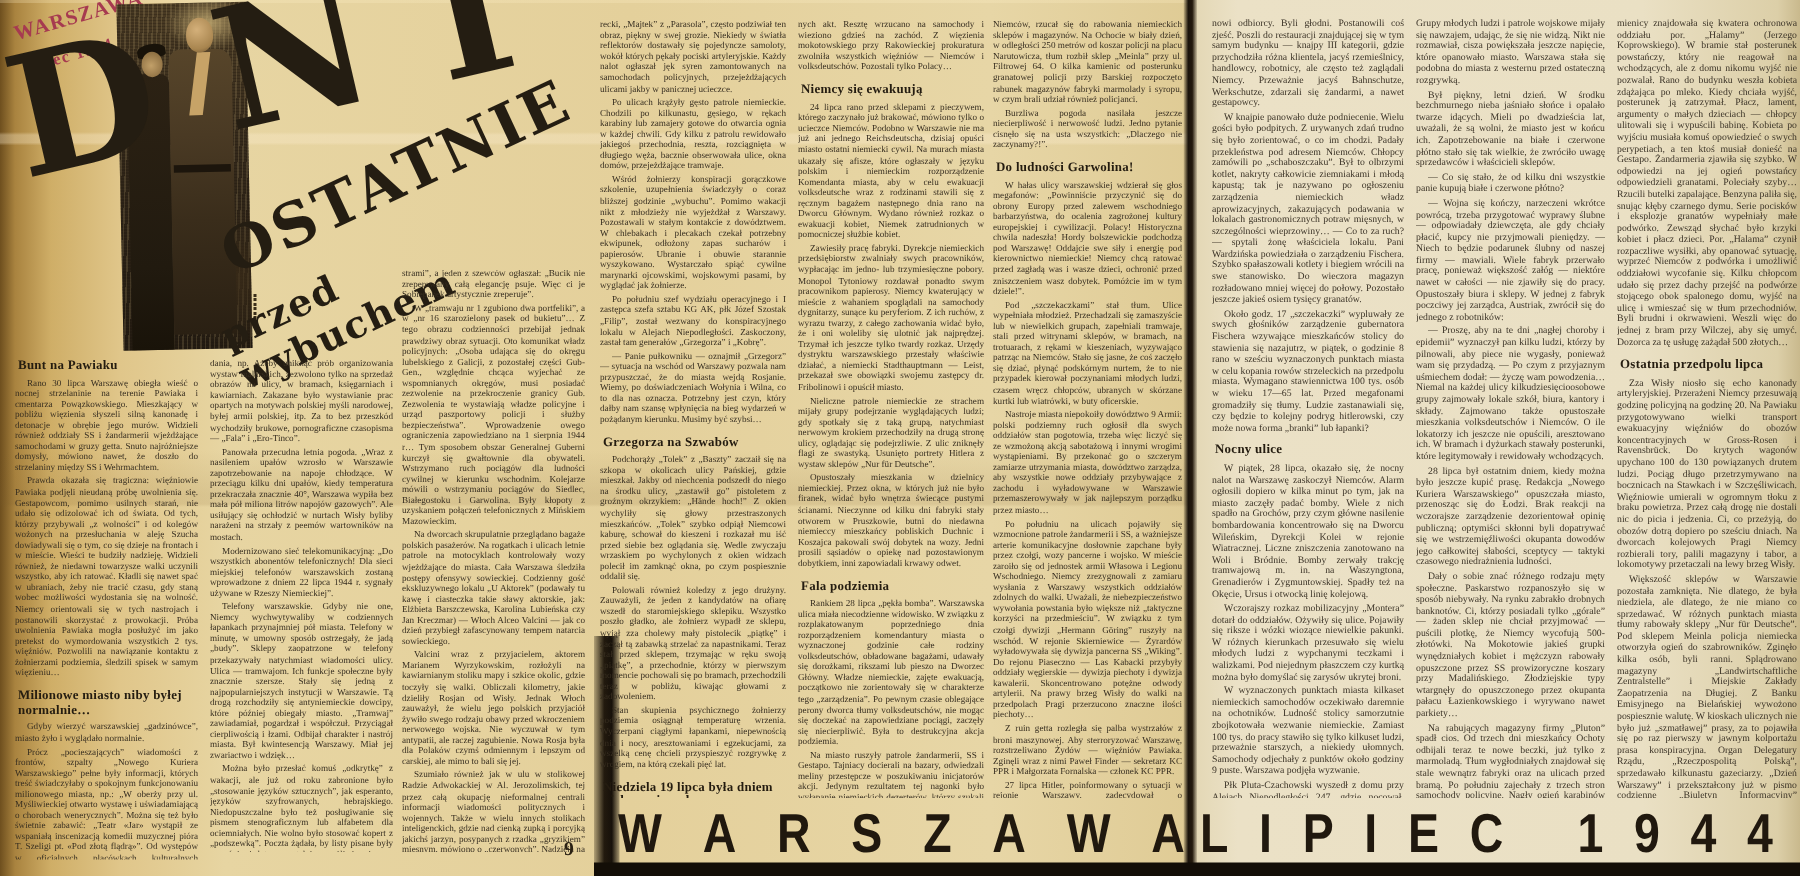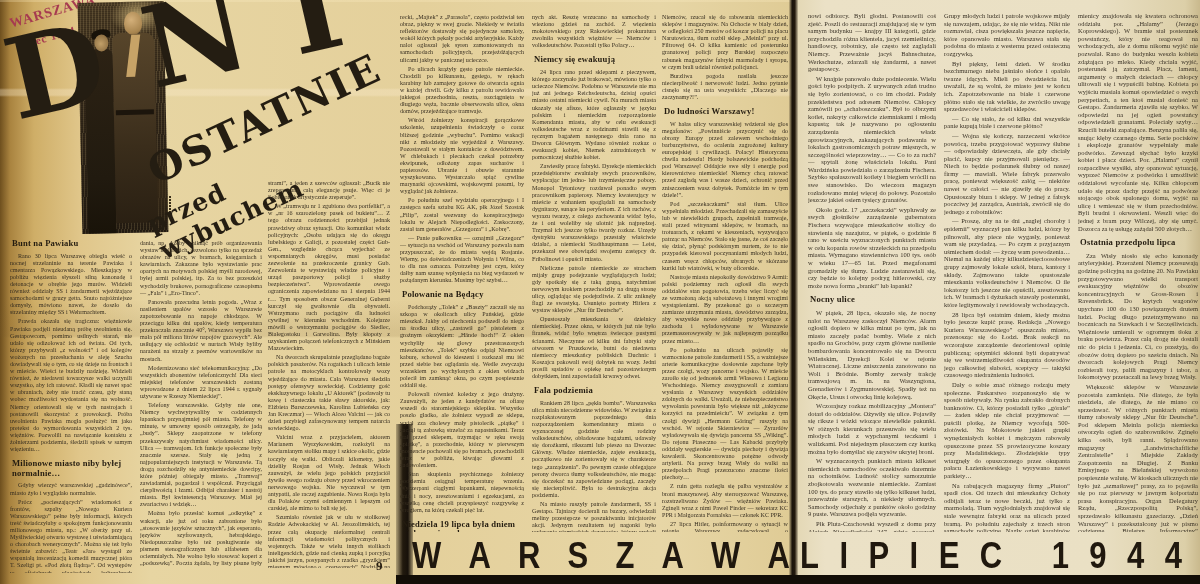--- a/index.html
+++ b/index.html
@@ -132,42 +132,42 @@
       <p>Na dworcach skrupulatnie przeglądano bagaże polskich pasażerów. Na rogatkach i ulicach letnie patrole na motocyklach kontrolowały wozy wjeżdżające do miasta. Cała Warszawa śledziła postępy ofensywy sowieckiej. Codzienny gość ekskluzywnego lokalu „U Aktorek” (podawały tu kawę i ciasteczka takie sławy aktorskie, jak: Elżbieta Barszczewska, Karolina Lubieńska czy Jan Kreczmar) — Włoch Alceo Valcini — jak co dzień przybiegł zafascynowany tempem natarcia sowieckiego.</p>
       <p>Valcini wraz z przyjacielem, aktorem Marianem Wyrzykowskim, rozłożyli na kawiarnianym stoliku mapy i szkice okolic, gdzie toczyły się walki. Obliczali kilometry, jakie dzieliły Rosjan od Wisły. Jednak Włoch zauważył, że wielu jego polskich przyjaciół żywiło swego rodzaju obawy przed wkroczeniem nerwowego wojska. Nie wyczuwał w tym antypatii, ale raczej zagubienie. Nowa Rosja była dla Polaków czymś odmiennym i lepszym od carskiej, ale mimo to bali się jej.</p>
       <p>Szumiało również jak w ulu w stolikowej Radzie Adwokackiej w Al. Jerozolimskich, tej przez całą okupację nieformalnej centrali informacji wiadomości politycznych i wojennych. Także w wielu innych stolikach inteligenckich, gdzie nad cienką zupką i porcyjką jakichś jarzyn, posypanych z rzadka „gryzikiem” mięsnym, mówiono o „czerwonych”. Nadzieja na ich przyjście łączyła ludzi, których niedawno odgrodziły bariery przekonań politycznych czy np. spory literackie. Identyczne nastroje panowały w sklepach, bramach i śmierdzących zsypiskami uliczkach Woli czy Pragi; w zwariowanych parterowych domkach, mieszczących pralnie, fryzjera, wytwórnię wód, parę sklepików spożywczych i obskurny bar…</p>
     </div>
   <div class="col c4">
       <p class="nofirst">recki, „Majtek” z „Parasola”, często podziwiał ten obraz, piękny w swej grozie. Niekiedy w światła reflektorów dostawały się pojedyncze samoloty, wokół których pękały pociski artyleryjskie. Każdy nalot ogłaszał jęk syren zamontowanych na samochodach policyjnych, przejeżdżających ulicami jakby w panicznej ucieczce.</p>
       <p>Po ulicach krążyły gęsto patrole niemieckie. Chodzili po kilkunastu, gęsiego, w rękach karabiny lub zamajery gotowe do otwarcia ognia w każdej chwili. Gdy kilku z patrolu rewidowało jakiegoś przechodnia, reszta, rozciągnięta w długiego węża, bacznie obserwowała ulice, okna domów, przejeżdżające tramwaje.</p>
       <p>Wśród żołnierzy konspiracji gorączkowe szkolenie, uzupełnienia świadczyły o coraz bliższej godzinie „wybuchu”. Pomimo wakacji nikt z młodzieży nie wyjeżdżał z Warszawy. Pozostawali w stałym kontakcie z dowództwem. W chlebakach i plecakach czekał potrzebny ekwipunek, odłożony zapas sucharów i papierosów. Ubranie i obuwie starannie wyszykowano. Wystarczało spiąć cywilne marynarki ojcowskimi, wojskowymi pasami, by wyglądać jak żołnierze.</p>
       <p>Po południu szef wydziału operacyjnego i I zastępca szefa sztabu KG AK, płk Józef Szostak „Filip”, został wezwany do konspiracyjnego lokalu w Alejach Niepodległości. Zaskoczony, zastał tam generałów „Grzegorza” i „Kobrę”.</p>
       <p>— Panie pułkowniku — oznajmił „Grzegorz” — sytuacja na wschód od Warszawy pozwala nam przypuszczać, że do miasta wejdą Rosjanie. Wiemy, po doświadczeniach Wołynia i Wilna, co to dla nas oznacza. Potrzebny jest czyn, który dałby nam szansę wpłynięcia na bieg wydarzeń w pożądanym kierunku. Musimy być szybsi…</p>
-      <h4>Polowanie na Będący</h4>
+      <h4>Grzegorza na Szwabów</h4>
       <p>Podchorąży „Tolek” z „Baszty” zaczaił się na szkopa w okolicach ulicy Pańskiej, gdzie mieszkał. Jakby od niechcenia podszedł do niego na środku ulicy, „zastawił go” pistoletem z groźnym okrzykiem: „Hände hoch!” Z okien wychyliły się głowy przestraszonych mieszkańców. „Tolek” szybko odpiął Niemcowi kaburę, schował do kieszeni i rozkazał mu iść przed siebie bez oglądania się. Wedle zwyczaju wrzaskiem po wychylonych z okien widzach polecił im zamknąć okna, po czym pospiesznie oddalił się.</p>
       <p>Polowali również koledzy z jego drużyny. Zauważyli, że jeden z kandydatów na ofiarę wszedł do staromiejskiego sklepiku. Wszystko poszło gładko, ale żołnierz wypadł ze sklepu, wyjął zza cholewy mały pistolecik „piątkę” i zaczął tą zabawką strzelać za napastnikami. Teraz stał przed sklepem, trzymając w ręku swoją „piątkę”, a przechodnie, którzy w pierwszym momencie pochowali się po bramach, przechodzili teraz w pobliżu, kiwając głowami z zadowoleniem.</p>
       <p>Stan skupienia psychicznego żołnierzy podziemia osiągnął temperaturę wrzenia. Wyczerpani ciągłymi łapankami, niepewnością dnia i nocy, aresztowaniami i egzekucjami, za wszelką cenę chcieli przyspieszyć rozgrywkę z wrogiem, na którą czekali pięć lat.</p>
       <h4>Niedziela 19 lipca była dniem
 pięknym i upalnym…</h4>
     </div>
   <div class="col c5">
       <p class="nofirst">nych akt. Resztę wrzucano na samochody i wieziono gdzieś na zachód. Z więzienia mokotowskiego przy Rakowieckiej prokuratura zwolniła wszystkich więźniów — Niemców i volksdeutschów. Pozostali tylko Polacy…</p>
       <h4>Niemcy się ewakuują</h4>
       <p>24 lipca rano przed sklepami z pieczywem, którego zaczynało już brakować, mówiono tylko o ucieczce Niemców. Podobno w Warszawie nie ma już ani jednego Reichsdeutscha, dzisiaj opuści miasto ostatni niemiecki cywil. Na murach miasta ukazały się afisze, które ogłaszały w języku polskim i niemieckim rozporządzenie Komendanta miasta, aby w celu ewakuacji volksdeutsche wraz z rodzinami stawili się z ręcznym bagażem następnego dnia rano na Dworcu Głównym. Wydano również rozkaz o ewakuacji kobiet, Niemek zatrudnionych w pomocniczej służbie kobiet.</p>
       <p>Zawiesiły pracę fabryki. Dyrekcje niemieckich przedsiębiorstw zwalniały swych pracowników, wypłacając im jedno- lub trzymiesięczne pobory. Monopol Tytoniowy rozdawał ponadto swym pracownikom papierosy. Niemcy kwaterujący w mieście z wahaniem spoglądali na samochody dygnitarzy, sunące ku peryferiom. Z ich ruchów, z wyrazu twarzy, z całego zachowania widać było, że i oni woleliby się ulotnić jak najprędzej. Trzymał ich jeszcze tylko twardy rozkaz. Urzędy dystryktu warszawskiego przestały właściwie działać, a niemiecki Stadthauptmann — Leist, przekazał swe obowiązki swojemu zastępcy dr. Fribolinowi i opuścił miasto.</p>
       <p>Nieliczne patrole niemieckie ze strachem mijały grupy podejrzanie wyglądających ludzi; gdy spotkały się z taką grupą, natychmiast nerwowym krokiem przechodziły na drugą stronę ulicy, oglądając się podejrzliwie. Z ulic zniknęły flagi ze swastyką. Usunięto portrety Hitlera z wystaw sklepów „Nur für Deutsche”.</p>
       <p>Opustoszały mieszkania w dzielnicy niemieckiej. Przez okna, w których już nie było firanek, widać było wnętrza świecące pustymi ścianami. Nieczynne od kilku dni fabryki stały otworem w Pruszkowie, butni do niedawna niemieccy mieszkańcy pobliskich Duchnic i Koszajca pakowali swój dobytek na wozy. Jedni prosili sąsiadów o opiekę nad pozostawionym dobytkiem, inni zapowiadali krwawy odwet.</p>
       <h4>Fala podziemia</h4>
       <p>Rankiem 28 lipca „pękła bomba”. Warszawska ulica miała niecodzienne widowisko. W związku z rozplakatowanym poprzedniego dnia rozporządzeniem komendantury miasta o wyznaczonej godzinie całe rodziny volksdeutschów, obładowane bagażami, udawały się dorożkami, rikszami lub pieszo na Dworzec Główny. Władze niemieckie, zajęte ewakuacją, początkowo nie zorientowały się w charakterze tego „zarządzenia”. Po pewnym czasie oblegające perony dworca tłumy volksdeutschów, nie mogąc się doczekać na zapowiedziane pociągi, zaczęły się niecierpliwić. Była to destrukcyjna akcja podziemia.</p>
       <p>Na miasto ruszyły patrole żandarmerii, SS i Gestapo. Tajniacy docierali na bazary, odwiedzali meliny przestępcze w poszukiwaniu inicjatorów akcji. Jedynym rezultatem tej nagonki było wyłapanie niemieckich dezerterów, którzy szukali możliwości nabycia cywilnych ubrań lub ukrywali się.</p>
     </div>
   <div class="col c6">
       <p class="nofirst">Niemców, rzucał się do rabowania niemieckich sklepów i magazynów. Na Ochocie w biały dzień, w odległości 250 metrów od koszar policji na placu Narutowicza, tłum rozbił sklep „Meinla” przy ul. Filtrowej 64. O kilka kamienic od posterunku granatowej policji przy Barskiej rozpoczęto rabunek magazynów fabryki marmolady i syropu, w czym brali udział również policjanci.</p>
       <p>Burzliwa pogoda nasilała jeszcze niecierpliwość i nerwowość ludzi. Jedno pytanie cisnęło się na usta wszystkich: „Dlaczego nie zaczynamy?!”.</p>
-      <h4>Do ludności Warszawy!</h4>
+      <h4>Do ludności Garwolina!</h4>
       <p>W hałas ulicy warszawskiej wdzierał się głos megafonów: „Powinniście przyczynić się do obrony Europy przed zalewem wschodniego barbarzyństwa, do ocalenia zagrożonej kultury europejskiej i cywilizacji. Polacy! Historyczna chwila nadeszła! Hordy bolszewickie podchodzą pod Warszawę! Oddajcie swe siły i energię pod kierownictwo niemieckie! Niemcy chcą ratować przed zagładą was i wasze dzieci, ochronić przed zniszczeniem wasz dobytek. Pomóżcie im w tym dziele!”.</p>
       <p>Pod „szczekaczkami” stał tłum. Ulice wypełniała młodzież. Przechadzali się zamaszyście lub w niewielkich grupach, zapełniali tramwaje, stali przed witrynami sklepów, w bramach, na trotuarach, z rękami w kieszeniach, wyzywająco patrząc na Niemców. Stało się jasne, że coś zaczęło się dziać, płynąć podskórnym nurtem, że to nie przypadek kierował poczynaniami młodych ludzi, czasem wręcz chłopców, ubranych w skórzane kurtki lub wiatrówki, w buty oficerskie.</p>
       <p>Nastroje miasta niepokoiły dowództwo 9 Armii: polski podziemny ruch ogłosił dla swych oddziałów stan pogotowia, trzeba więc liczyć się ze wzmożoną akcją sabotażową i innymi wrogimi wystąpieniami. By przekonać go o szczerym zamiarze utrzymania miasta, dowództwo zarządza, aby wszystkie nowe oddziały przybywające z zachodu i wyładowywane w Warszawie przemaszerowywały w jak najlepszym porządku przez miasto…</p>
       <p>Po południu na ulicach pojawiły się wzmocnione patrole żandarmerii i SS, a ważniejsze arterie komunikacyjne dosłownie zapchane były przez czołgi, wozy pancerne i wojsko. W mieście zaroiło się od jednostek armii Własowa i Legionu Wschodniego. Niemcy zrezygnowali z zamiaru wysłania z Warszawy wszystkich oddziałów zdolnych do walki. Uważali, że niebezpieczeństwo wywołania powstania było większe niż „taktyczne korzyści na przedmieściu”. W związku z tym czołgi dywizji „Hermann Göring” ruszyły na wschód. W rejonie Skierniewice — Żyrardów wyładowywała się dywizja pancerna SS „Wiking”. Do rejonu Piaseczno — Las Kabacki przybyły oddziały węgierskie — dywizja piechoty i dywizja kawalerii. Skoncentrowano potężne odwody artylerii. Na prawy brzeg Wisły do walki na przedpolach Pragi przerzucono znaczne ilości piechoty…</p>
       <p>Z ruin getta rozległa się palba wystrzałów z broni maszynowej. Aby sterroryzować Warszawę, rozstrzeliwano Żydów — więźniów Pawiaka. Zginęli wraz z nimi Paweł Finder — sekretarz KC PPR i Małgorzata Fornalska — członek KC PPR.</p>
       <p>27 lipca Hitler, poinformowany o sytuacji w rejonie Warszawy, zadecydował o natychmiastowym odkomenderowaniu na stanowisko komendanta wojskowego miasta gen. Stahela. Obdarzył go specjalnymi pełnomocnictwami. Prawdopodobnie na tejże naradzie führer wydał rozkaz utrzymania Warszawy za wszelką cenę.</p>
     </div>
   <div class="col rp c7">
       <p class="nofirst">nowi odbiorcy. Byli głodni. Postanowili coś zjeść. Poszli do restauracji znajdującej się w tym samym budynku — knajpy III kategorii, gdzie przychodziła różna klientela, jacyś rzemieślnicy, handlowcy, robotnicy, ale często też zaglądali Niemcy. Przeważnie jacyś Bahnschutze, Werkschutze, zdarzali się żandarmi, a nawet gestapowcy.</p>
       <p>W knajpie panowało duże podniecenie. Wielu gości było podpitych. Z urywanych zdań trudno się było zorientować, o co im chodzi. Padały przekleństwa pod adresem Niemców. Chłopcy zamówili po „schaboszczaku”. Był to olbrzymi kotlet, nakryty całkowicie ziemniakami i młodą kapustą; tak je nazywano po ogłoszeniu zarządzenia niemieckich władz aprowizacyjnych, zakazujących podawania w lokalach gastronomicznych potraw mięsnych, w szczególności wieprzowiny… — Co to za ruch? — spytali żonę właściciela lokalu. Pani Wardzińska powiedziała o zarządzeniu Fischera. Szybko spałaszowali kotlety i biegiem wrócili na swe stanowisko. Do wieczora magazyn rozładowano mniej więcej do połowy. Pozostało jeszcze jakieś osiem tysięcy granatów.</p>

